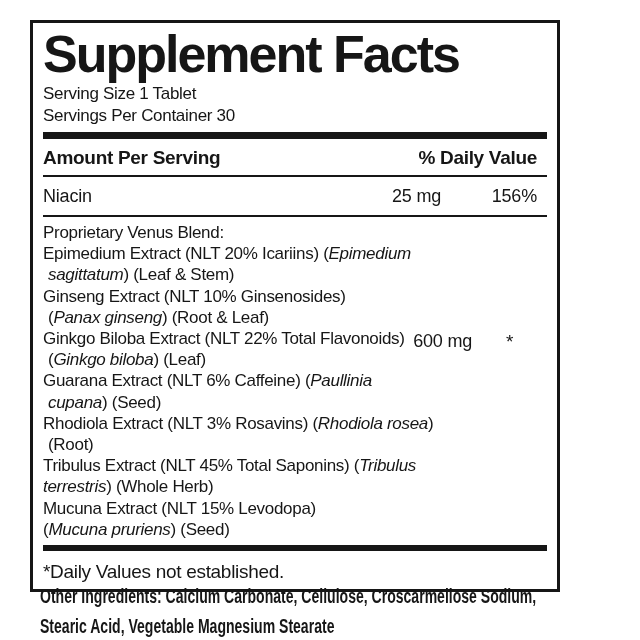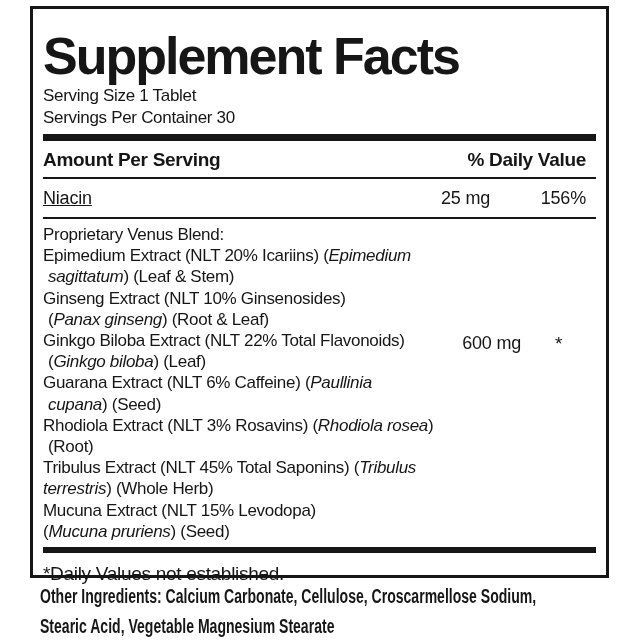--- a/index.html
+++ b/index.html
@@ -8,25 +8,25 @@
     background: #ffffff;
     overflow: hidden;
     font-family: "Liberation Sans", sans-serif;
     color: #161616;
     -webkit-font-smoothing: antialiased;
   }
   .page { position: relative; width: 640px; height: 640px; background:#fff; }
 
   .facts-box {
     position: absolute;
-    left: 30px; top: 6px;
-    width: 579px; height: 572px;
+    left: 30px; top: 20px;
+    width: 530px; height: 572px;
     box-sizing: border-box;
     border: 3px solid #161616;
-    padding: 16px 10px;
+    padding: 0 10px;
     background: #fff;
   }
 
   .title {
     margin: 5px 0 0 0;
     font-size: 52px;
     line-height: 52px;
     font-weight: 800;
     letter-spacing: -2px;
     white-space: nowrap;
@@ -55,21 +55,21 @@
   }
   .hdr-row .dv-h { padding-right: 10px; }
 
   .nutrient-row {
     display: flex;
     align-items: baseline;
     font-size: 18px;
     letter-spacing: -0.2px;
     padding: 9px 0 8px 0;
   }
-  .nutrient-row .n-name { flex: 1; text-decoration: underline; }
+  .nutrient-row .n-name { flex: 1; }
   .nutrient-row .n-amt { width: 75px; white-space: nowrap; }
   .nutrient-row .n-dv  { width: 70px; margin-right: 10px; text-align: right; white-space: nowrap; }
 
   .blend {
     position: relative;
     padding: 5px 0 5px 0;
     font-size: 17px;
     line-height: 21.2px;
     letter-spacing: -0.3px;
   }

